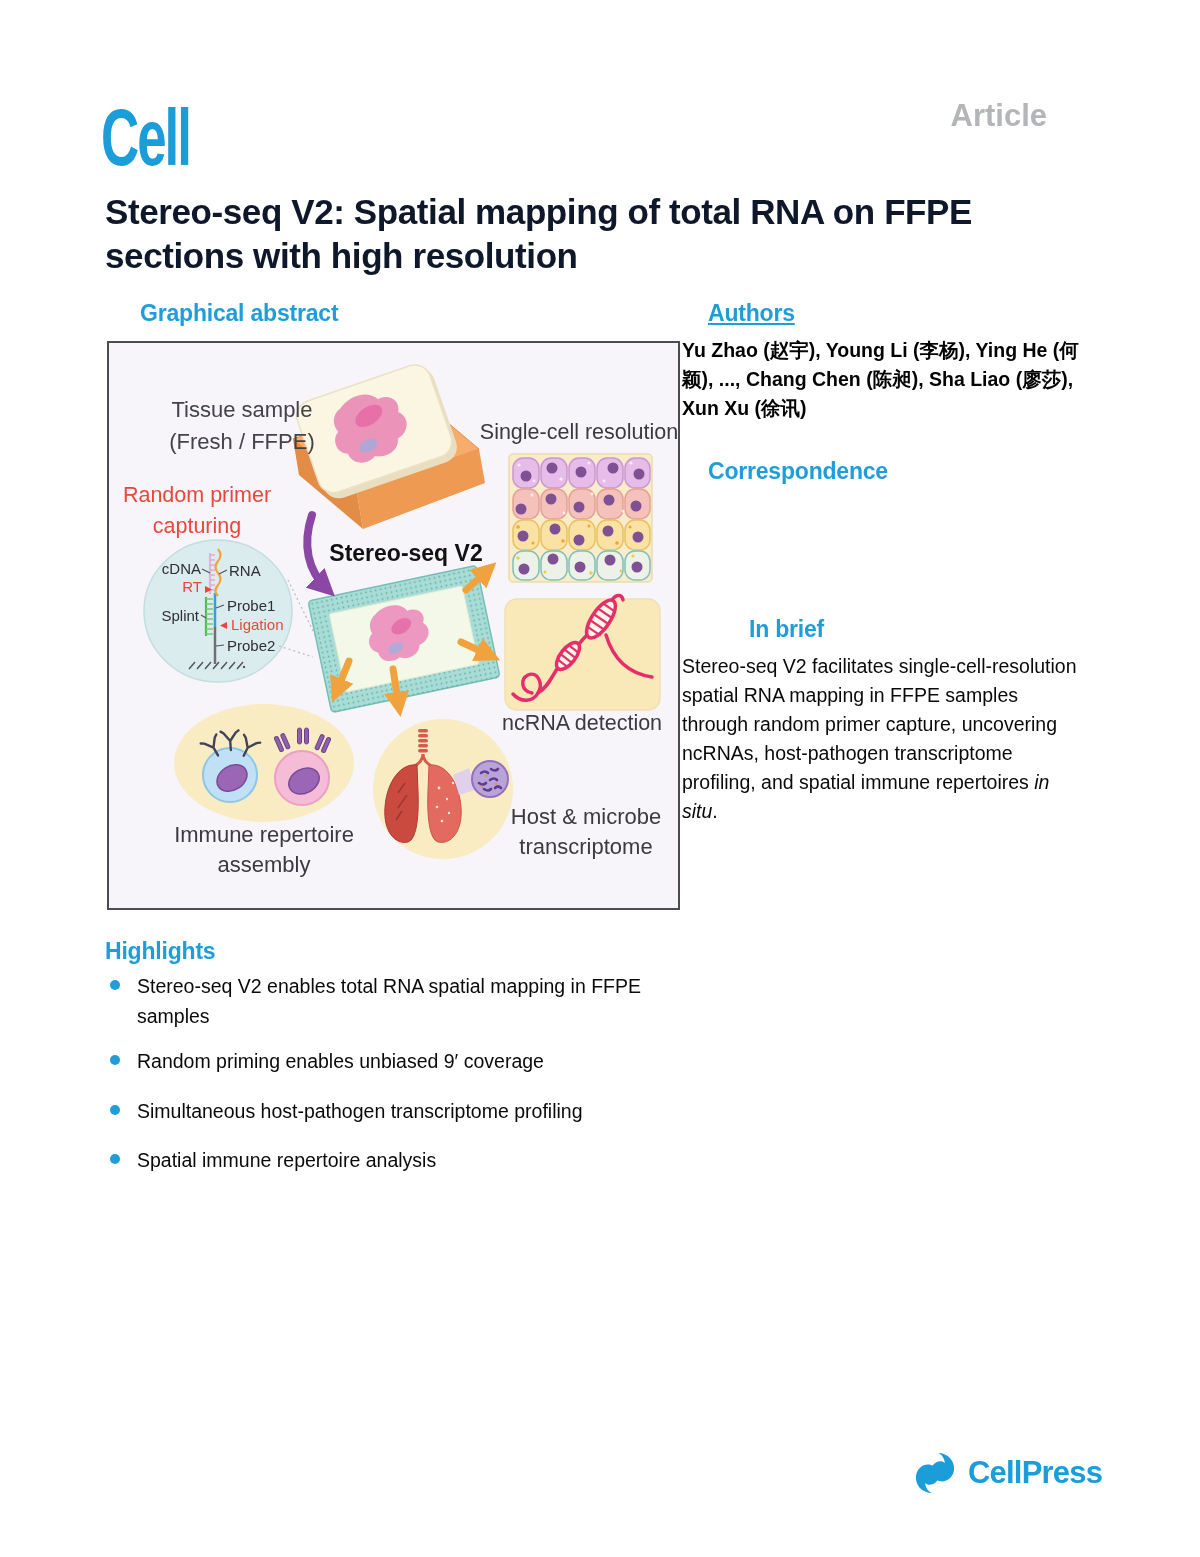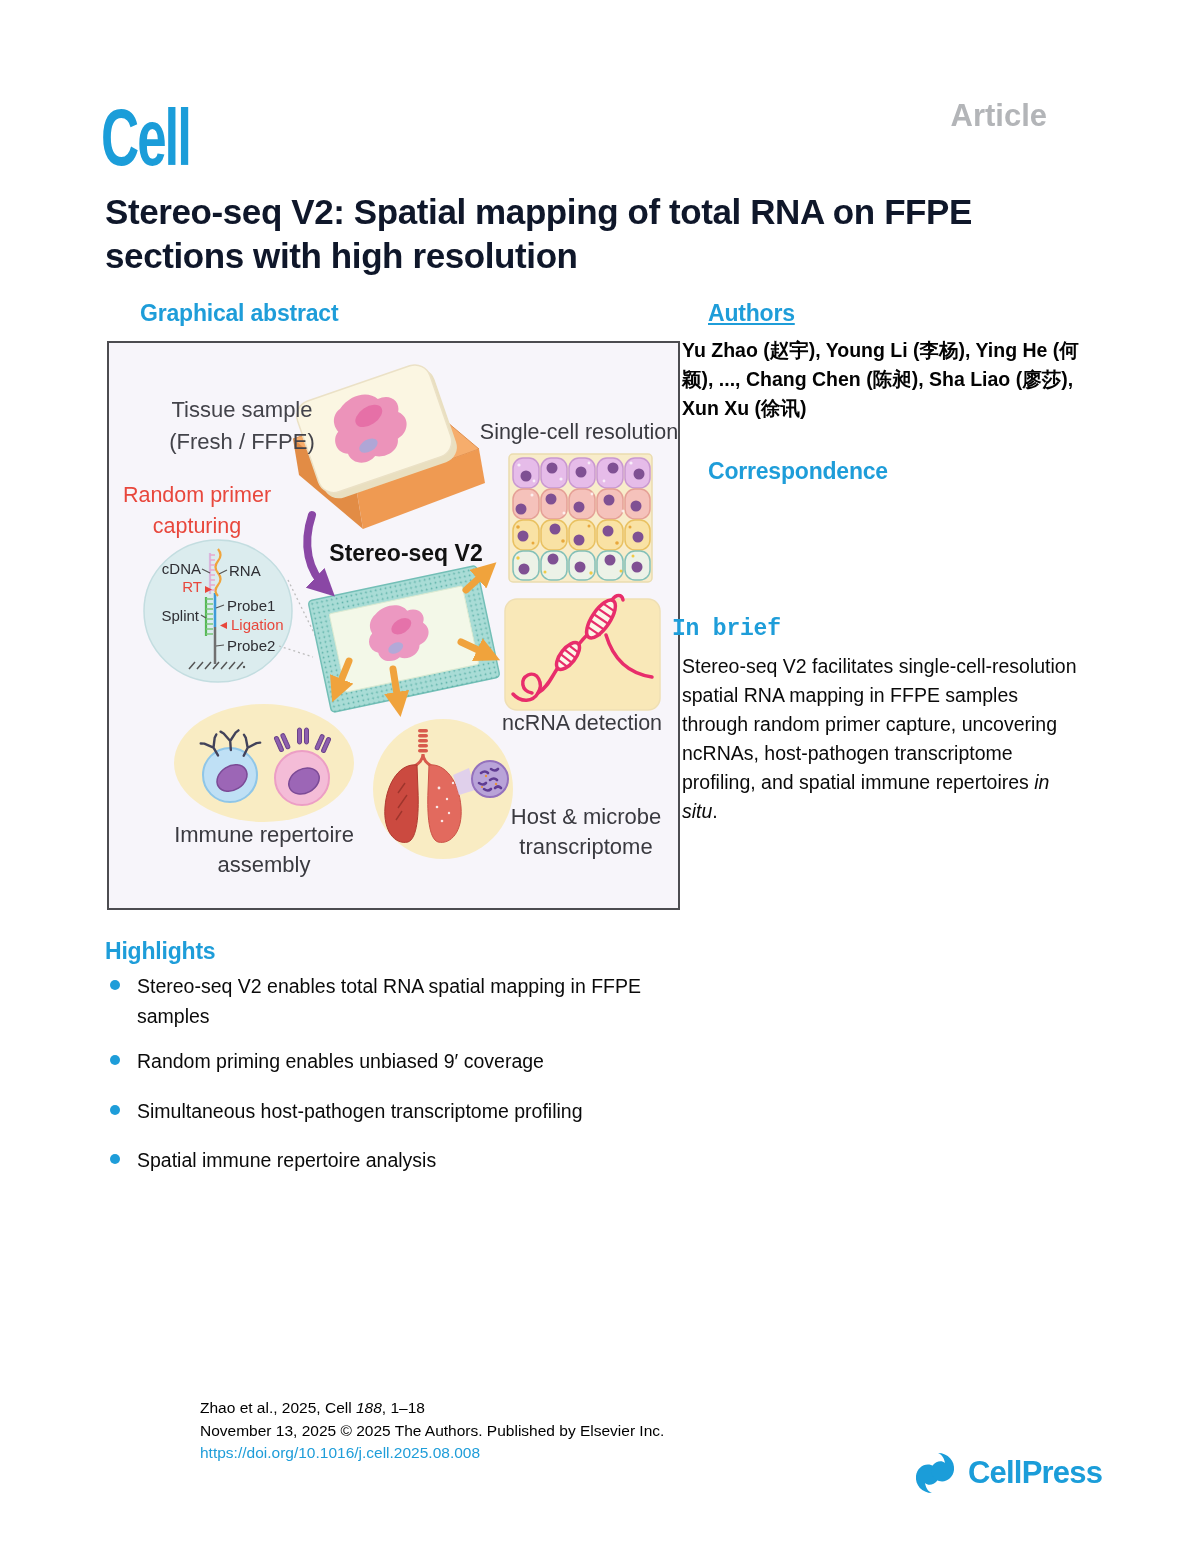--- a/index.html
+++ b/index.html
@@ -28,21 +28,21 @@
   .ga-head { left:120px; top:301px;margin-left:20px; }
   .ga-box {
     position:absolute; left:107px; top:341px; width:573px; height:569px;
     border:2px solid #4c4c50; background:#f7f5fa;
   }
   .right-col { position:absolute; left:682px; width:398px; }
   .authors-head { left:708px; top:301px;text-decoration:underline; }
   .authors-names { top:336px; font-size:19.5px; font-weight:bold; line-height:29px; color:#030303; }
   .corr-head { left:708px; top:443px;margin-top:16px; }
   .corr-emails { top:478px; font-size:19.5px; font-weight:bold; line-height:29px; color:#030303; }
-  .brief-head { left:672px; top:617px;font-family:Liberation Mono, monospace; }
+  .brief-head { left:749px; top:617px; }
   .brief-text { top:652px; font-size:19.5px; line-height:29px; color:#0a0a0a; }
   .hl-head { left:105px; top:939px; }
   .hl-item { position:absolute; left:110px; width:610px; display:flex; }
   .hl-dot { width:10px; height:10px; border-radius:50%; background:#1e9dd9; margin-top:9px; flex:none; }
   .hl-text { margin-left:17px; font-size:19.5px; line-height:30px; color:#0a0a0a; width:570px; }
   .it { font-style:italic; }
   .footer { position:absolute; left:200px; top:1397px; font-size:15.5px; line-height:22.5px; color:#000; }
   .doi-link { color:#1e9dd9; text-decoration:none; }
   .cellpress { position:absolute; left:912px; top:1422px; display:flex; align-items:center;margin-top:28px; }
   .cp-text { font-size:31px; font-weight:bold; color:#1b9dd9; letter-spacing:-.8px; margin-left:10px; }
@@ -331,25 +331,20 @@
   </div>
   <div class="hl-item" style="top:1096px;">
     <span class="hl-dot"></span>
     <span class="hl-text">Simultaneous host-pathogen transcriptome profiling</span>
   </div>
   <div class="hl-item" style="top:1145px;">
     <span class="hl-dot"></span>
     <span class="hl-text">Spatial immune repertoire analysis</span>
   </div>
 
-  <div class="footer">
-    <div><span>Zhao et al., 2025, Cell </span><span class="it">188</span><span>, 1–18</span></div>
-    <div>November 13, 2025 © 2025 The Authors. Published by Elsevier Inc.</div>
-    <div><a href="#" class="doi-link">https://doi.org/10.1016/j.cell.2025.08.008</a></div>
-  </div>
 
   <div class="cellpress">
     <svg width="46" height="46" viewBox="0 0 46 46">
       <path id="cpcomma" d="M20,43 C10,43 3,35 4,26 C5,18 12,13 19,15 C26,17 29,25 25,31 C22,35 16,36 13,33 C14,39 17,42 20,43 Z" fill="#1b9dd9"></path>
       <use href="#cpcomma" transform="rotate(180 23 23)"></use>
     </svg>
     <span class="cp-text">CellPress</span>
   </div>
 
 </div>

